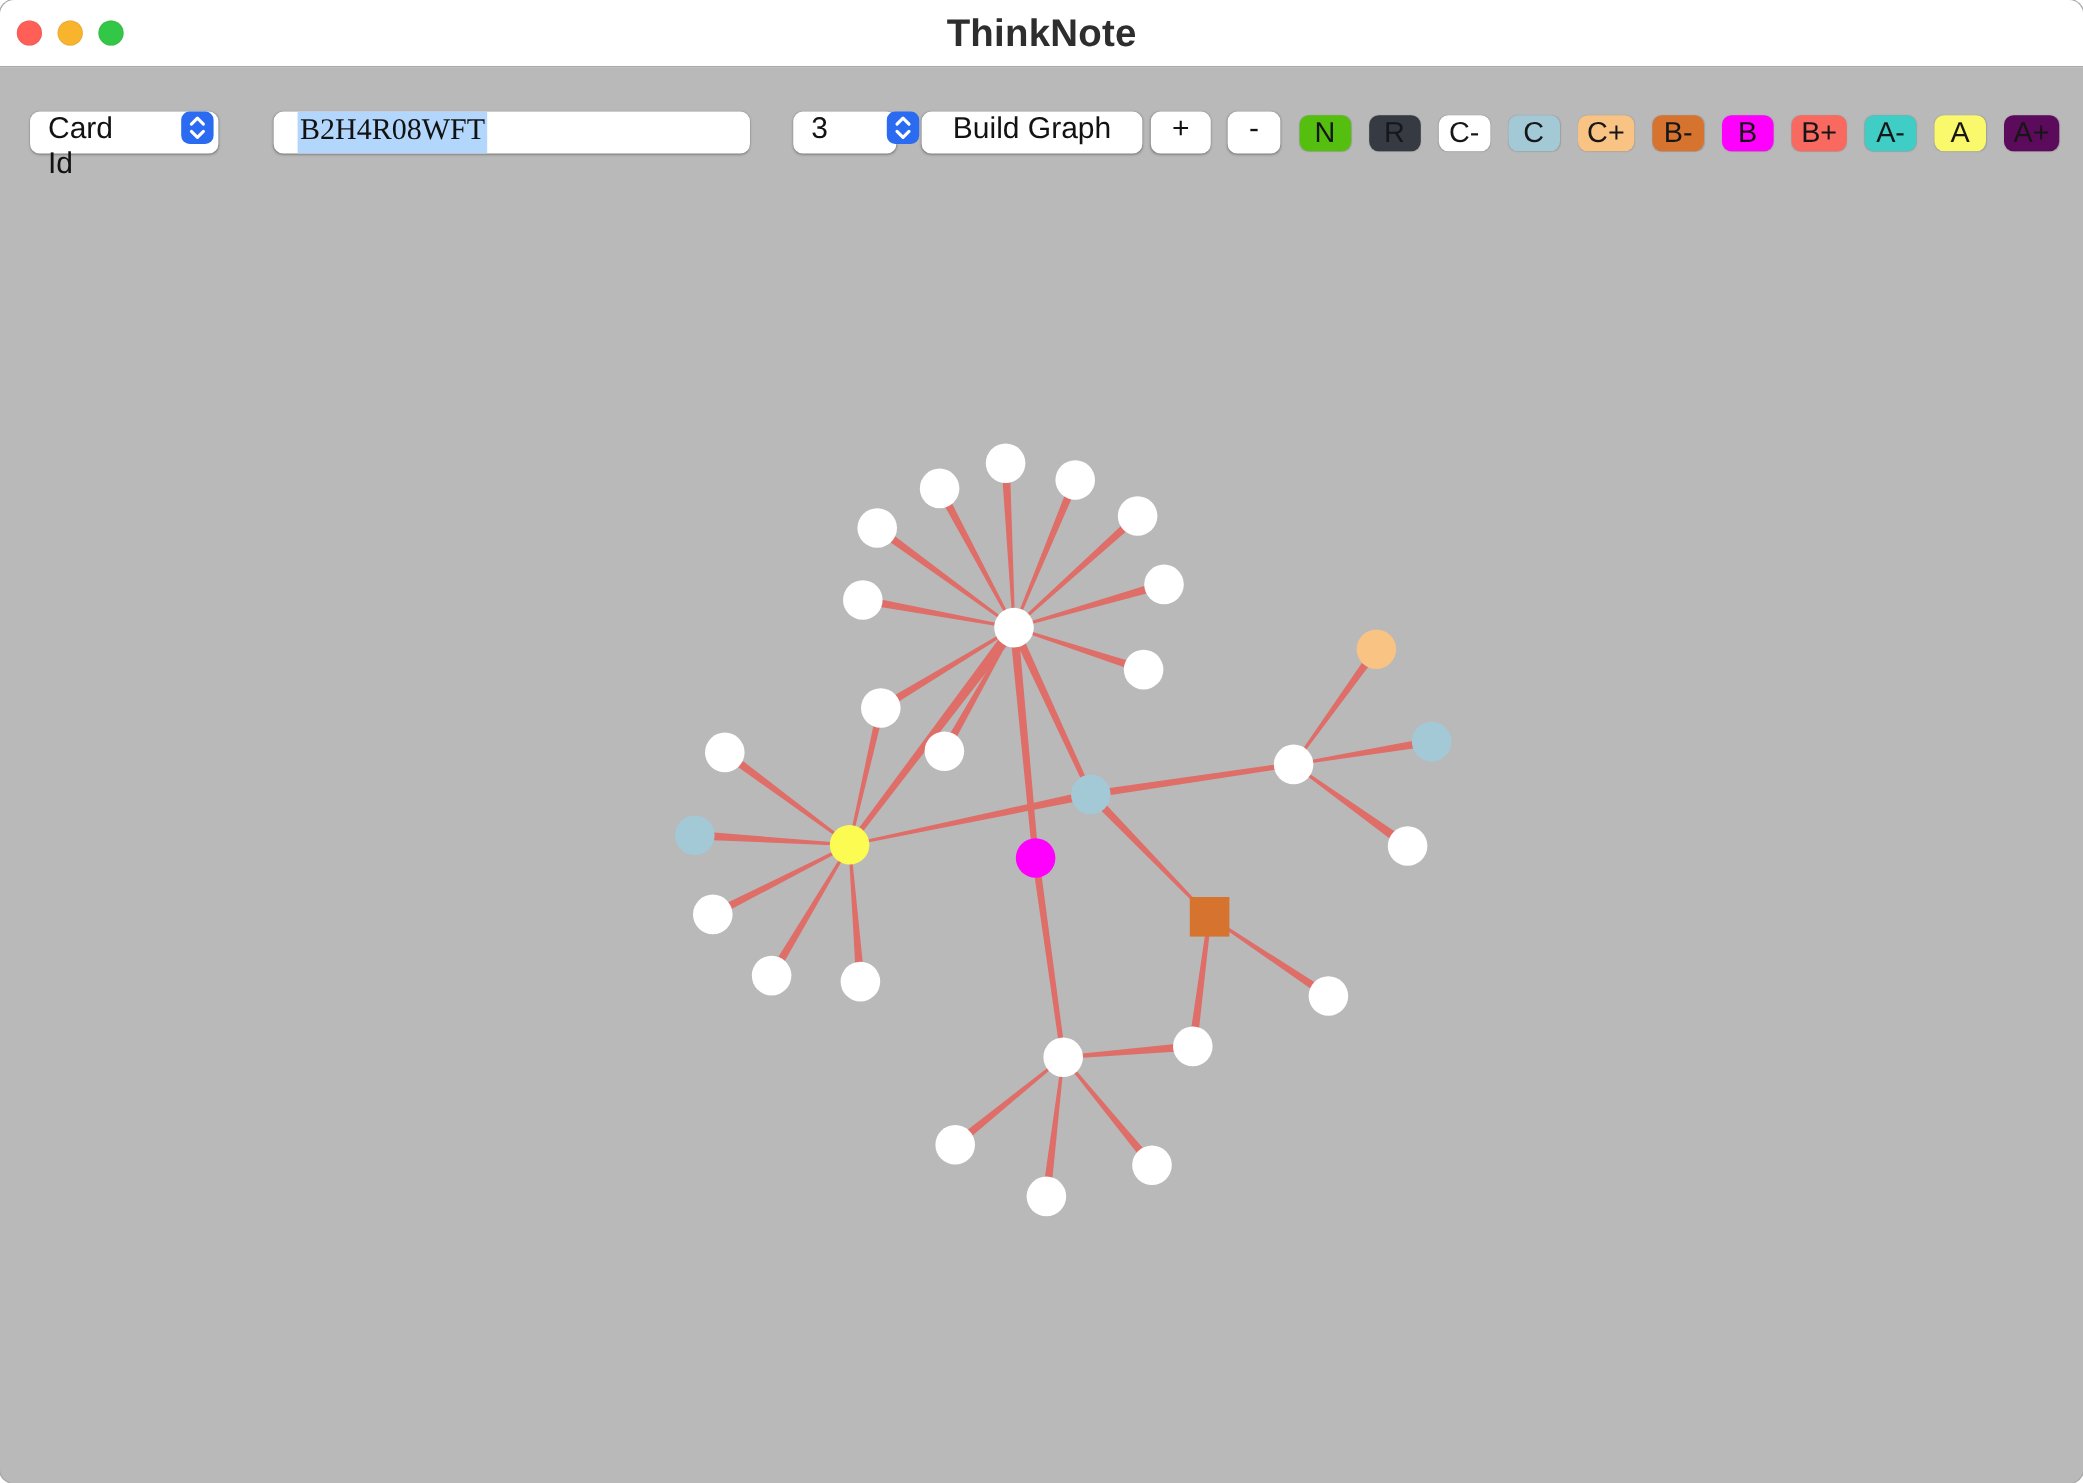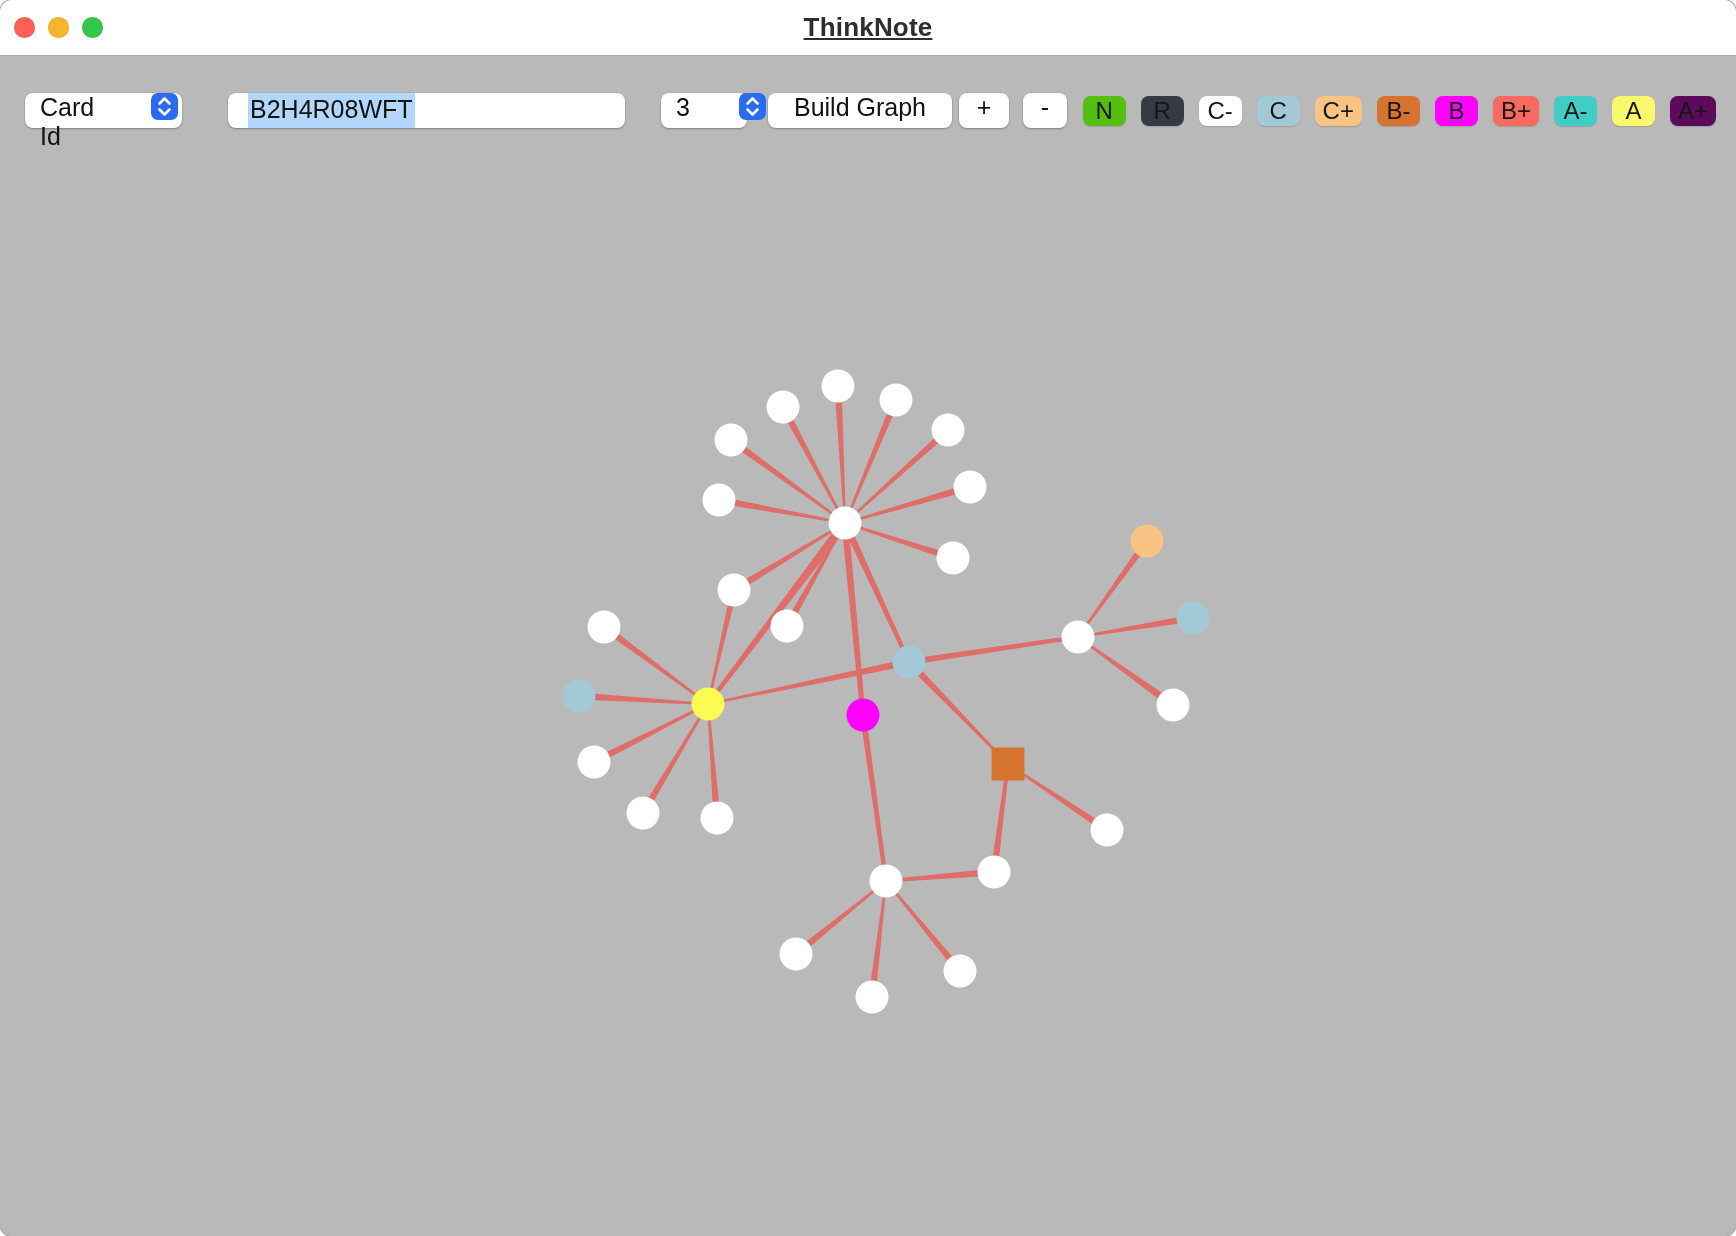--- a/index.html
+++ b/index.html
@@ -7,35 +7,35 @@
   .window{
     position:relative; width:1736px; height:1236px;
     border-radius:12px; overflow:hidden; background:#b9b9b9;
     box-shadow:0 0 0 1px rgba(0,0,0,.35);
   }
   .titlebar{
     position:absolute; left:0; top:0; width:100%; height:55px;
     background:#ffffff; border-bottom:1px solid #a8a8a8;
     display:flex; align-items:center; justify-content:center;
   }
-  .title{font-size:26px; font-weight:700; color:#2e2e2e; letter-spacing:.2px;text-decoration:underline;}
+  .title{font-size:32px; font-weight:700; color:#2e2e2e; letter-spacing:.2px;}
   .lights{position:absolute; left:14px; top:0; height:55px; display:flex; align-items:center; gap:13px;}
   .light{width:21px; height:21px; border-radius:50%; box-shadow:inset 0 0 1px rgba(0,0,0,.25);}
   .ctl{
     position:absolute; top:93px; height:35px; background:#ffffff; border-radius:8px;
     box-shadow:0 1px 2px rgba(0,0,0,.28), 0 0 0 .5px rgba(0,0,0,.07);
     display:flex; font-size:25px; color:#121212; box-sizing:border-box;gap:39px;
   }
   .select{justify-content:space-between; padding:0 4px 0 15px;}
   .stepper{
     width:27px; height:27px; border-radius:7px; background:#2a6bf2; flex:0 0 auto;
     display:flex; align-items:center; justify-content:center; margin-left:10px;
   }
   .btn{justify-content:center; cursor:default;}
-  .textfield{padding:0 8px 0 20px; overflow:hidden; white-space:nowrap;}
+  .textfield{padding:0 8px 0 20px; overflow:hidden; white-space:nowrap;font-family:Liberation Serif, serif;}
   .sel-text{background:#b3d7fc; padding:2px 2px; border-radius:1px;}
   .badge-bar{position:absolute; top:96px; right:20px; display:flex; gap:15px;}
   .badge{
     height:30px; min-width:27px; padding:0 8px; border-radius:8px;
     display:flex; align-items:center; justify-content:center;
     font-size:24px; color:#161616; box-shadow:0 .5px 1px rgba(0,0,0,.15);
   }
   svg.graph{position:absolute; left:0; top:0;}
 </style>
 </head>

